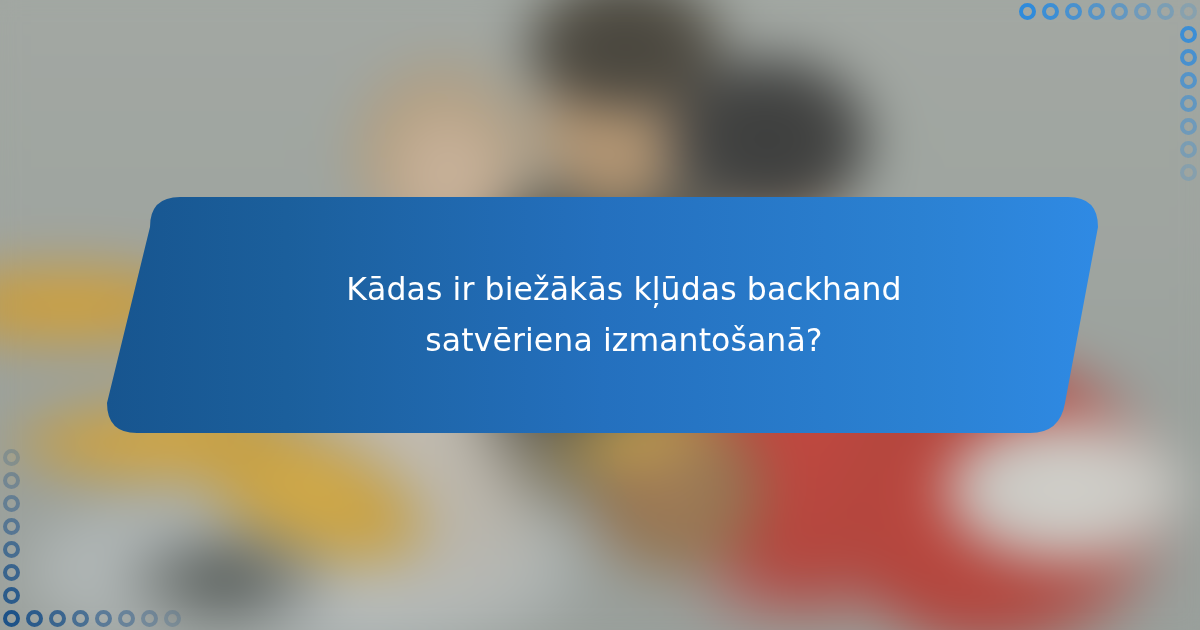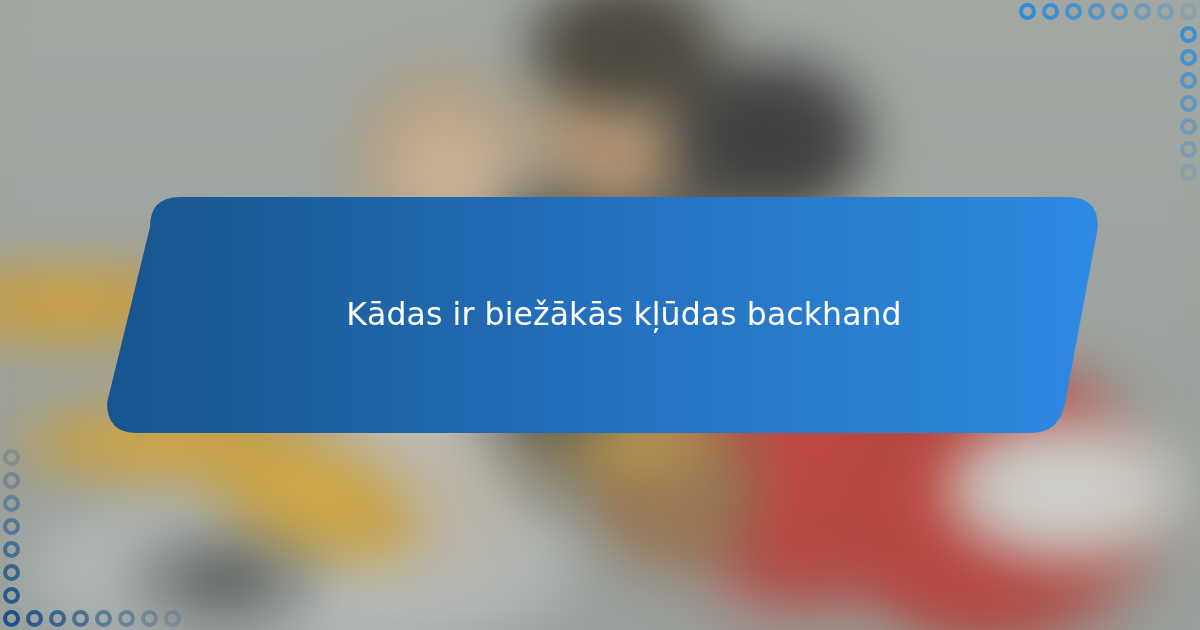--- a/index.html
+++ b/index.html
@@ -242,16 +242,17 @@
         Q 1060 433 1030 433
         L 137 433
         Q 107 433 107 403
         L 150 227
         Q 150 197 180 197
         Z" fill="url(#bannerGrad)"></path>
     </svg>
 
     <div class="banner-text">
       <span class="banner-line">Kādas ir biežākās kļūdas backhand</span>
+      <span class="banner-line">satvēriena izmantošanā?</span>
     </div>
   </div>
 
 </div>
 
 </body></html>

